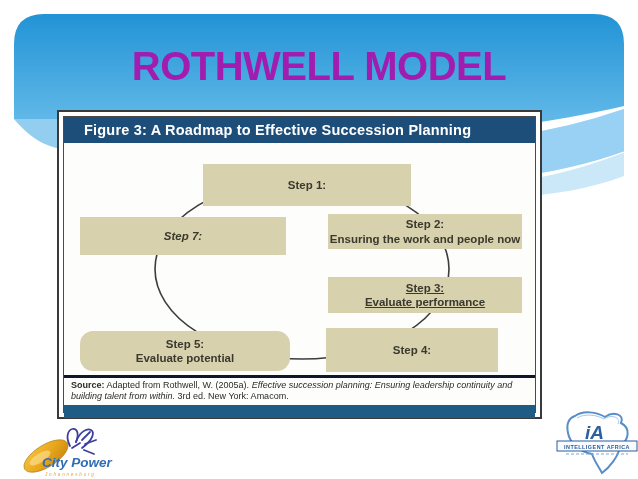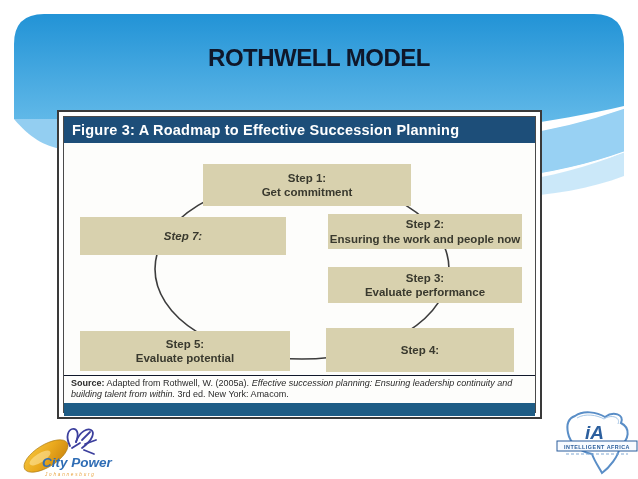--- a/index.html
+++ b/index.html
@@ -5,34 +5,34 @@
   html,body{margin:0;padding:0;}
   body{width:638px;height:479px;background:#ffffff;position:relative;overflow:hidden;
        font-family:"Liberation Sans", sans-serif;}
   .stage{position:absolute;inset:0;width:638px;height:479px;}
 
   
   .hdr-svg{position:absolute;top:0;left:0;z-index:1;}
 
   
   .slide-title{position:absolute;top:44px;left:0;width:638px;text-align:center;z-index:2;
-    font-size:24px;font-weight:bold;color:#0f172a;letter-spacing:-0.5px;}
+    font-size:40px;font-weight:bold;color:#a21caf;letter-spacing:-0.5px;}
 
   
   .figure{position:absolute;left:57px;top:110px;width:485px;height:309px;z-index:3;
     background:#fff;border:2px solid #3a3a3a;padding:4px;box-sizing:border-box;}
   .fig-inner{border:1px solid #4a4a4a;height:100%;box-sizing:border-box;display:flex;flex-direction:column;background:#fdfdfb;}
   .fig-titlebar{height:26px;background:#1d4e79;color:#ffffff;display:flex;align-items:center;
-    padding-left:8px;font-size:14.5px;font-weight:bold;letter-spacing:0.2px;flex:0 0 auto;}
+    padding-left:20px;font-size:14.5px;font-weight:bold;letter-spacing:0.2px;flex:0 0 auto;}
   .fig-content{position:relative;height:232px;background:#fdfdfb;flex:0 0 auto;}
   .ellipse-svg{position:absolute;left:0;top:0;}
   .step{position:absolute;background:#d8d1ae;color:#39392e;display:flex;flex-direction:column;
     align-items:center;justify-content:center;text-align:center;font-weight:bold;
     font-size:11.5px;line-height:1.22;}
-  .fig-source{flex:0 0 auto;height:24px;border-top:1px solid #0f172a;padding:2px 7px 0 7px;
+  .fig-source{flex:0 0 auto;height:24px;border-top:3px solid #0f172a;padding:2px 7px 0 7px;
     font-size:9px;line-height:1.25;color:#2b2b2b;}
   .fig-source .b{font-weight:bold;}
   .fig-bottombar{flex:0 0 auto;height:13px;background:#1e5c85;margin-top:1px;}
 
   
   .citypower{position:absolute;left:10px;top:420px;z-index:4;}
   .ia-logo{position:absolute;left:556px;top:408px;z-index:4;}
 </style>
 </head>
 <body>
@@ -61,44 +61,43 @@
     <div class="fig-inner">
       <div class="fig-titlebar">Figure 3: A Roadmap to Effective Succession Planning</div>
 
       <div class="fig-content">
         <svg class="ellipse-svg" width="473" height="232" viewBox="0 0 473 232">
           <ellipse cx="238" cy="126" rx="147" ry="90" fill="none" stroke="#3c3c3c" stroke-width="1.6"></ellipse>
         </svg>
 
         <div class="step" style="left:139px;top:21px;width:208px;height:42px;">
           <div>Step 1:</div>
-          <div>Get commitment</div>
         </div>
 
         <div class="step" style="left:16px;top:74px;width:206px;height:38px;font-style:italic;">
           <div>Step 7:</div>
         </div>
 
         <div class="step" style="left:264px;top:71px;width:194px;height:35px;">
           <div>Step 2:</div>
           <div>Ensuring the work and people now</div>
         </div>
 
 
-        <div class="step" style="left:264px;top:124px;width:194px;height:36px;">
+        <div class="step" style="left:264px;top:134px;width:194px;height:36px;text-decoration:underline;">
           <div>Step 3:</div>
           <div>Evaluate performance</div>
         </div>
 
-        <div class="step" style="left:16px;top:188px;width:210px;height:40px;">
+        <div class="step" style="left:16px;top:188px;width:210px;height:40px;border-radius:13px;">
           <div>Step 5:</div>
           <div>Evaluate potential</div>
         </div>
 
-        <div class="step" style="left:262px;top:185px;width:188px;height:44px;">
+        <div class="step" style="left:262px;top:185px;width:172px;height:44px;">
           <div>Step 4:</div>
         </div>
       </div>
 
       <div class="fig-source">
         <span class="b">Source:</span>
         <span>Adapted from Rothwell, W. (2005a).</span>
         <i>Effective succession planning: Ensuring leadership continuity and building talent from within.</i>
         <span>3rd ed. New York: Amacom.</span>
       </div>

